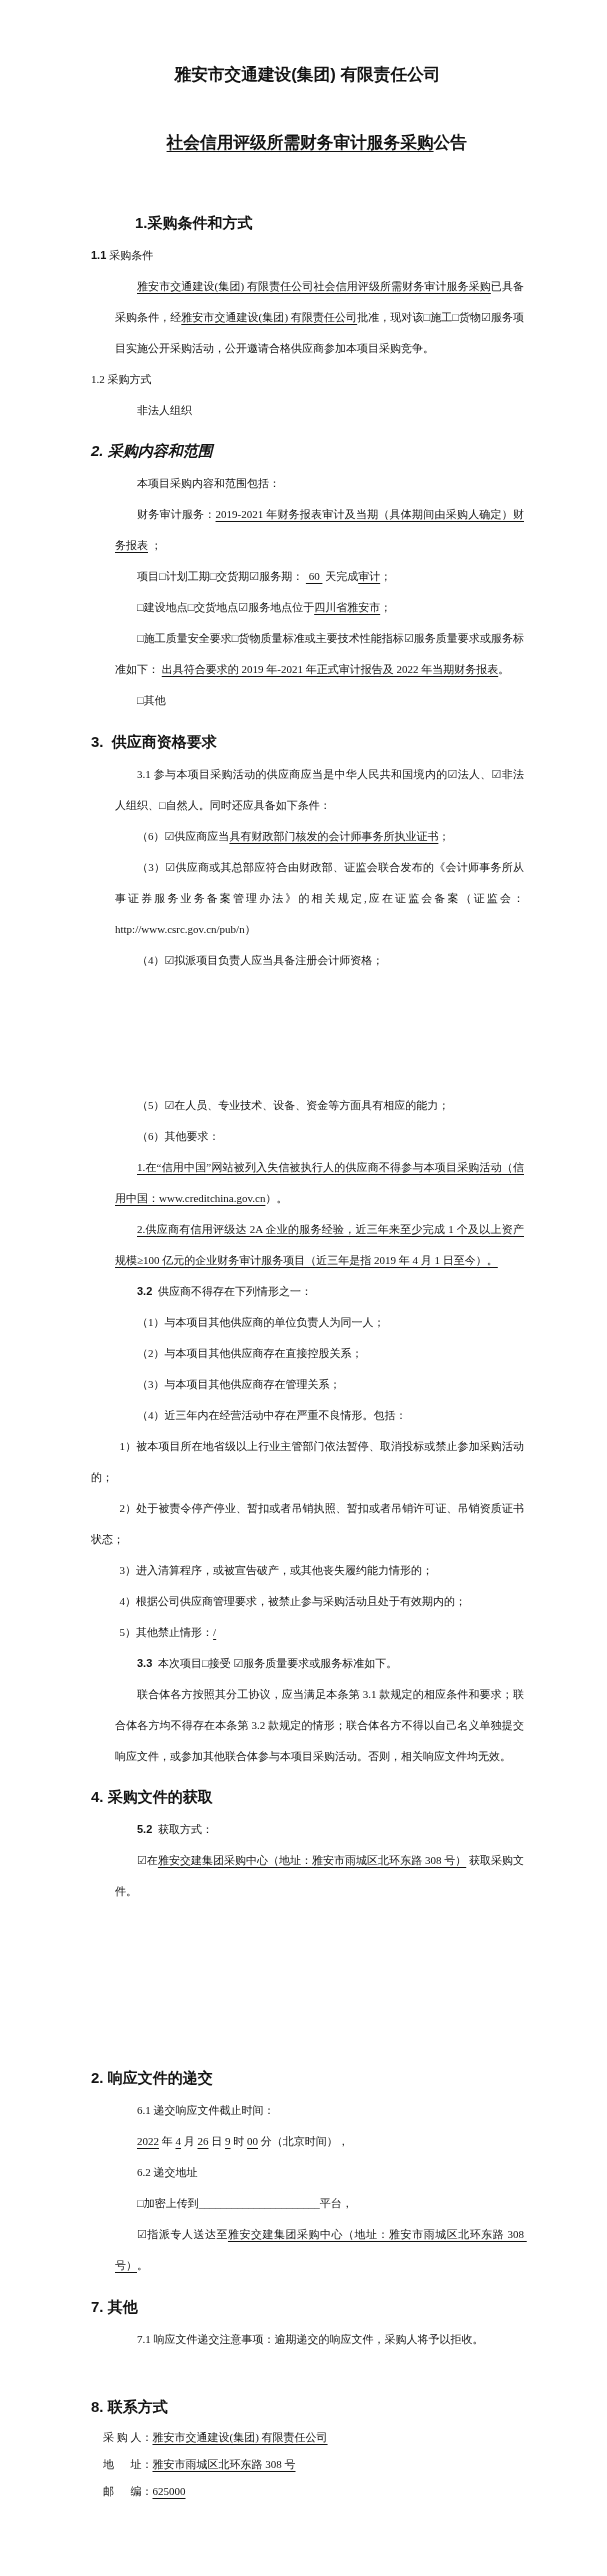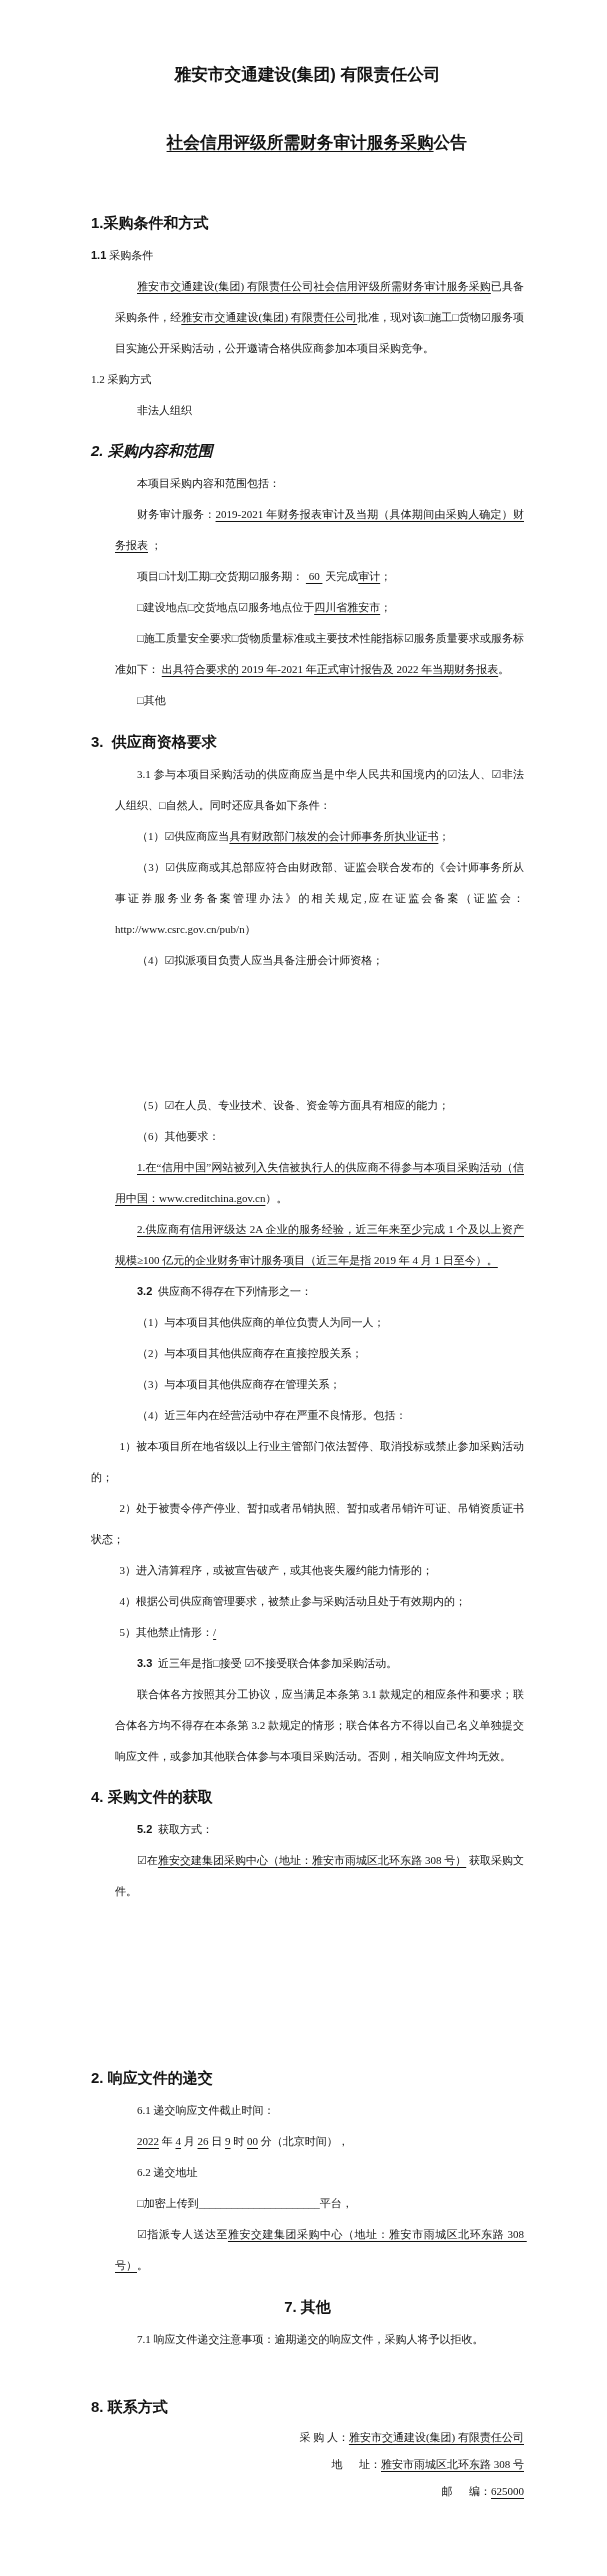--- a/index.html
+++ b/index.html
@@ -28,86 +28,86 @@
     white-space: pre-wrap;
   }
   .p {
     font-size: 11px;
     line-height: 31px;
     text-align: justify;
     white-space: pre-wrap;
   }
   .ind  { text-indent: 2em; margin-left: 24px; }
   .ind2 { text-indent: 2.6em; }
-  .c    { line-height: 27px; text-align: right; margin-left: 12px; }
+  .c    { line-height: 27px; text-align: left; margin-left: 12px; }
   .gap  { width: 100%; }
   .u {
     text-decoration: underline;
     text-decoration-thickness: 0.8px;
     text-underline-offset: 3px;
   }
   .b {
     font-weight: bold;
     font-family: Liberation Sans, sans-serif;
   }
 </style>
 </head>
 <body>
 
 <div class="doc">
   <div class="t1">雅安市交通建设(集团) 有限责任公司</div>
   <div class="t1">
     <span class="u">社会信用评级所需财务审计服务采购</span><span>公告</span>
   </div>
   <div id="doc-body">
-      <div class="h" style="margin-top: 10.6px;"><span>1.采购条件和方式</span></div>
+      <div class="h" style="margin-top: 10.6px; margin-left: 44px;"><span>1.采购条件和方式</span></div>
       <div class="p"><span class="b">1.1 </span><span>采购条件</span></div>
       <div class="p ind"><span class="u">雅安市交通建设(集团) 有限责任公司社会信用评级所需财务审计服务采购</span><span>已具备采购条件，经</span><span class="u">雅安市交通建设(集团) 有限责任公司</span><span>批准，现对该□施工□货物☑服务项目实施公开采购活动，公开邀请合格供应商参加本项目采购竞争。</span></div>
       <div class="p"><span>1.2 采购方式</span></div>
       <div class="p ind"><span>非法人组织</span></div>
       <div class="h" style="margin-top: 7.6px; font-style: italic;"><span>2. 采购内容和范围</span></div>
       <div class="p ind"><span>本项目采购内容和范围包括：</span></div>
       <div class="p ind"><span>财务审计服务：</span><span class="u">2019-2021 年财务报表审计及当期（具体期间由采购人确定）财务报表</span><span> ；</span></div>
       <div class="p ind"><span>项目□计划工期□交货期☑服务期： </span><span class="u"> 60 </span><span> 天完成</span><span class="u">审计</span><span>；</span></div>
       <div class="p ind"><span>□建设地点□交货地点☑服务地点位于</span><span class="u">四川省雅安市</span><span>；</span></div>
       <div class="p ind"><span>□施工质量安全要求□货物质量标准或主要技术性能指标☑服务质量要求或服务标准如下： </span><span class="u">出具符合要求的 2019 年-2021 年正式审计报告及 2022 年当期财务报表</span><span>。</span></div>
       <div class="p ind"><span>□其他</span></div>
       <div class="h" style="margin-top: 7.6px;"><span>3.  供应商资格要求</span></div>
       <div class="p ind"><span>3.1 参与本项目采购活动的供应商应当是中华人民共和国境内的☑法人、☑非法人组织、□自然人。同时还应具备如下条件：</span></div>
-      <div class="p ind"><span>（1）☑供应商应当</span><span class="u">具有财政部门核发的会计师事务所执业证书</span><span>；</span></div>
+      <div class="p ind"><span>（6）☑供应商应当</span><span class="u">具有财政部门核发的会计师事务所执业证书</span><span>；</span></div>
       <div class="p ind"><span>（3）☑供应商或其总部应符合由财政部、证监会联合发布的《会计师事务所从事证券服务业务备案管理办法》的相关规定,应在证监会备案（证监会：http://www.csrc.gov.cn/pub/n）</span></div>
       <div class="p ind"><span>（4）☑拟派项目负责人应当具备注册会计师资格；</span></div>
       <div class="gap" style="height: 114px;"></div>
       <div class="p ind"><span>（5）☑在人员、专业技术、设备、资金等方面具有相应的能力；</span></div>
       <div class="p ind"><span>（6）其他要求：</span></div>
       <div class="p ind"><span class="u">1.在“信用中国”网站被列入失信被执行人的供应商不得参与本项目采购活动（信用中国：www.creditchina.gov.cn</span><span>）。</span></div>
       <div class="p ind"><span class="u">2.供应商有信用评级达 2A 企业的服务经验，近三年来至少完成 1 个及以上资产规模≥100 亿元的企业财务审计服务项目（近三年是指 2019 年 4 月 1 日至今）。</span></div>
       <div class="p ind"><span class="b">3.2 </span><span> 供应商不得存在下列情形之一：</span></div>
       <div class="p ind"><span>（1）与本项目其他供应商的单位负责人为同一人；</span></div>
       <div class="p ind"><span>（2）与本项目其他供应商存在直接控股关系；</span></div>
       <div class="p ind"><span>（3）与本项目其他供应商存在管理关系；</span></div>
       <div class="p ind"><span>（4）近三年内在经营活动中存在严重不良情形。包括：</span></div>
       <div class="p ind2"><span>1）被本项目所在地省级以上行业主管部门依法暂停、取消投标或禁止参加采购活动的；</span></div>
       <div class="p ind2"><span>2）处于被责令停产停业、暂扣或者吊销执照、暂扣或者吊销许可证、吊销资质证书状态；</span></div>
       <div class="p ind2"><span>3）进入清算程序，或被宣告破产，或其他丧失履约能力情形的；</span></div>
       <div class="p ind2"><span>4）根据公司供应商管理要求，被禁止参与采购活动且处于有效期内的；</span></div>
       <div class="p ind2"><span>5）其他禁止情形：</span><span class="u">/</span></div>
-      <div class="p ind"><span class="b">3.3 </span><span> 近三年是指□接受 ☑不接受联合体参加采购活动。</span></div>
+      <div class="p ind"><span class="b">3.3 </span><span> 本次项目□接受 ☑服务质量要求或服务标准如下。</span></div>
       <div class="p ind"><span>联合体各方按照其分工协议，应当满足本条第 3.1 款规定的相应条件和要求；联合体各方均不得存在本条第 3.2 款规定的情形；联合体各方不得以自己名义单独提交响应文件，或参加其他联合体参与本项目采购活动。否则，相关响应文件均无效。</span></div>
       <div class="h" style="margin-top: 7.6px;"><span>4. 采购文件的获取</span></div>
       <div class="p ind"><span class="b">5.2 </span><span> 获取方式：</span></div>
       <div class="p ind"><span>☑在</span><span class="u">雅安交建集团采购中心（地址：雅安市雨城区北环东路 308 号）</span><span> 获取采购文件。</span></div>
       <div class="gap" style="height: 148px;"></div>
       <div class="h"><span>2. 响应文件的递交</span></div>
       <div class="p ind"><span>6.1 递交响应文件截止时间：</span></div>
       <div class="p ind"><span class="u">2022</span><span> 年 </span><span class="u">4</span><span> 月 </span><span class="u">26</span><span> 日 </span><span class="u">9</span><span> 时 </span><span class="u">00</span><span> 分（北京时间），</span></div>
       <div class="p ind"><span>6.2 递交地址</span></div>
       <div class="p ind"><span>□加密上传到</span><span>______________________</span><span>平台，</span></div>
       <div class="p ind"><span>☑指派专人送达至</span><span class="u">雅安交建集团采购中心（地址：雅安市雨城区北环东路 308 号）</span><span>。</span></div>
-      <div class="h" style="margin-top: 7.6px; text-align: center;"><span>7. 其他</span></div>
+      <div class="h" style="margin-top: 7.6px;"><span>7. 其他</span></div>
       <div class="p ind"><span>7.1 响应文件递交注意事项：逾期递交的响应文件，采购人将予以拒收。</span></div>
       <div class="gap" style="height: 30px;"></div>
       <div class="h"><span>8. 联系方式</span></div>
       <div class="p c"><span>采 购 人：</span><span class="u">雅安市交通建设(集团) 有限责任公司</span></div>
       <div class="p c"><span>地      址：</span><span class="u">雅安市雨城区北环东路 308 号</span></div>
       <div class="p c"><span>邮      编：</span><span class="u">625000</span></div>
       <div class="p c"></div>
     </div>
 </div>
 

